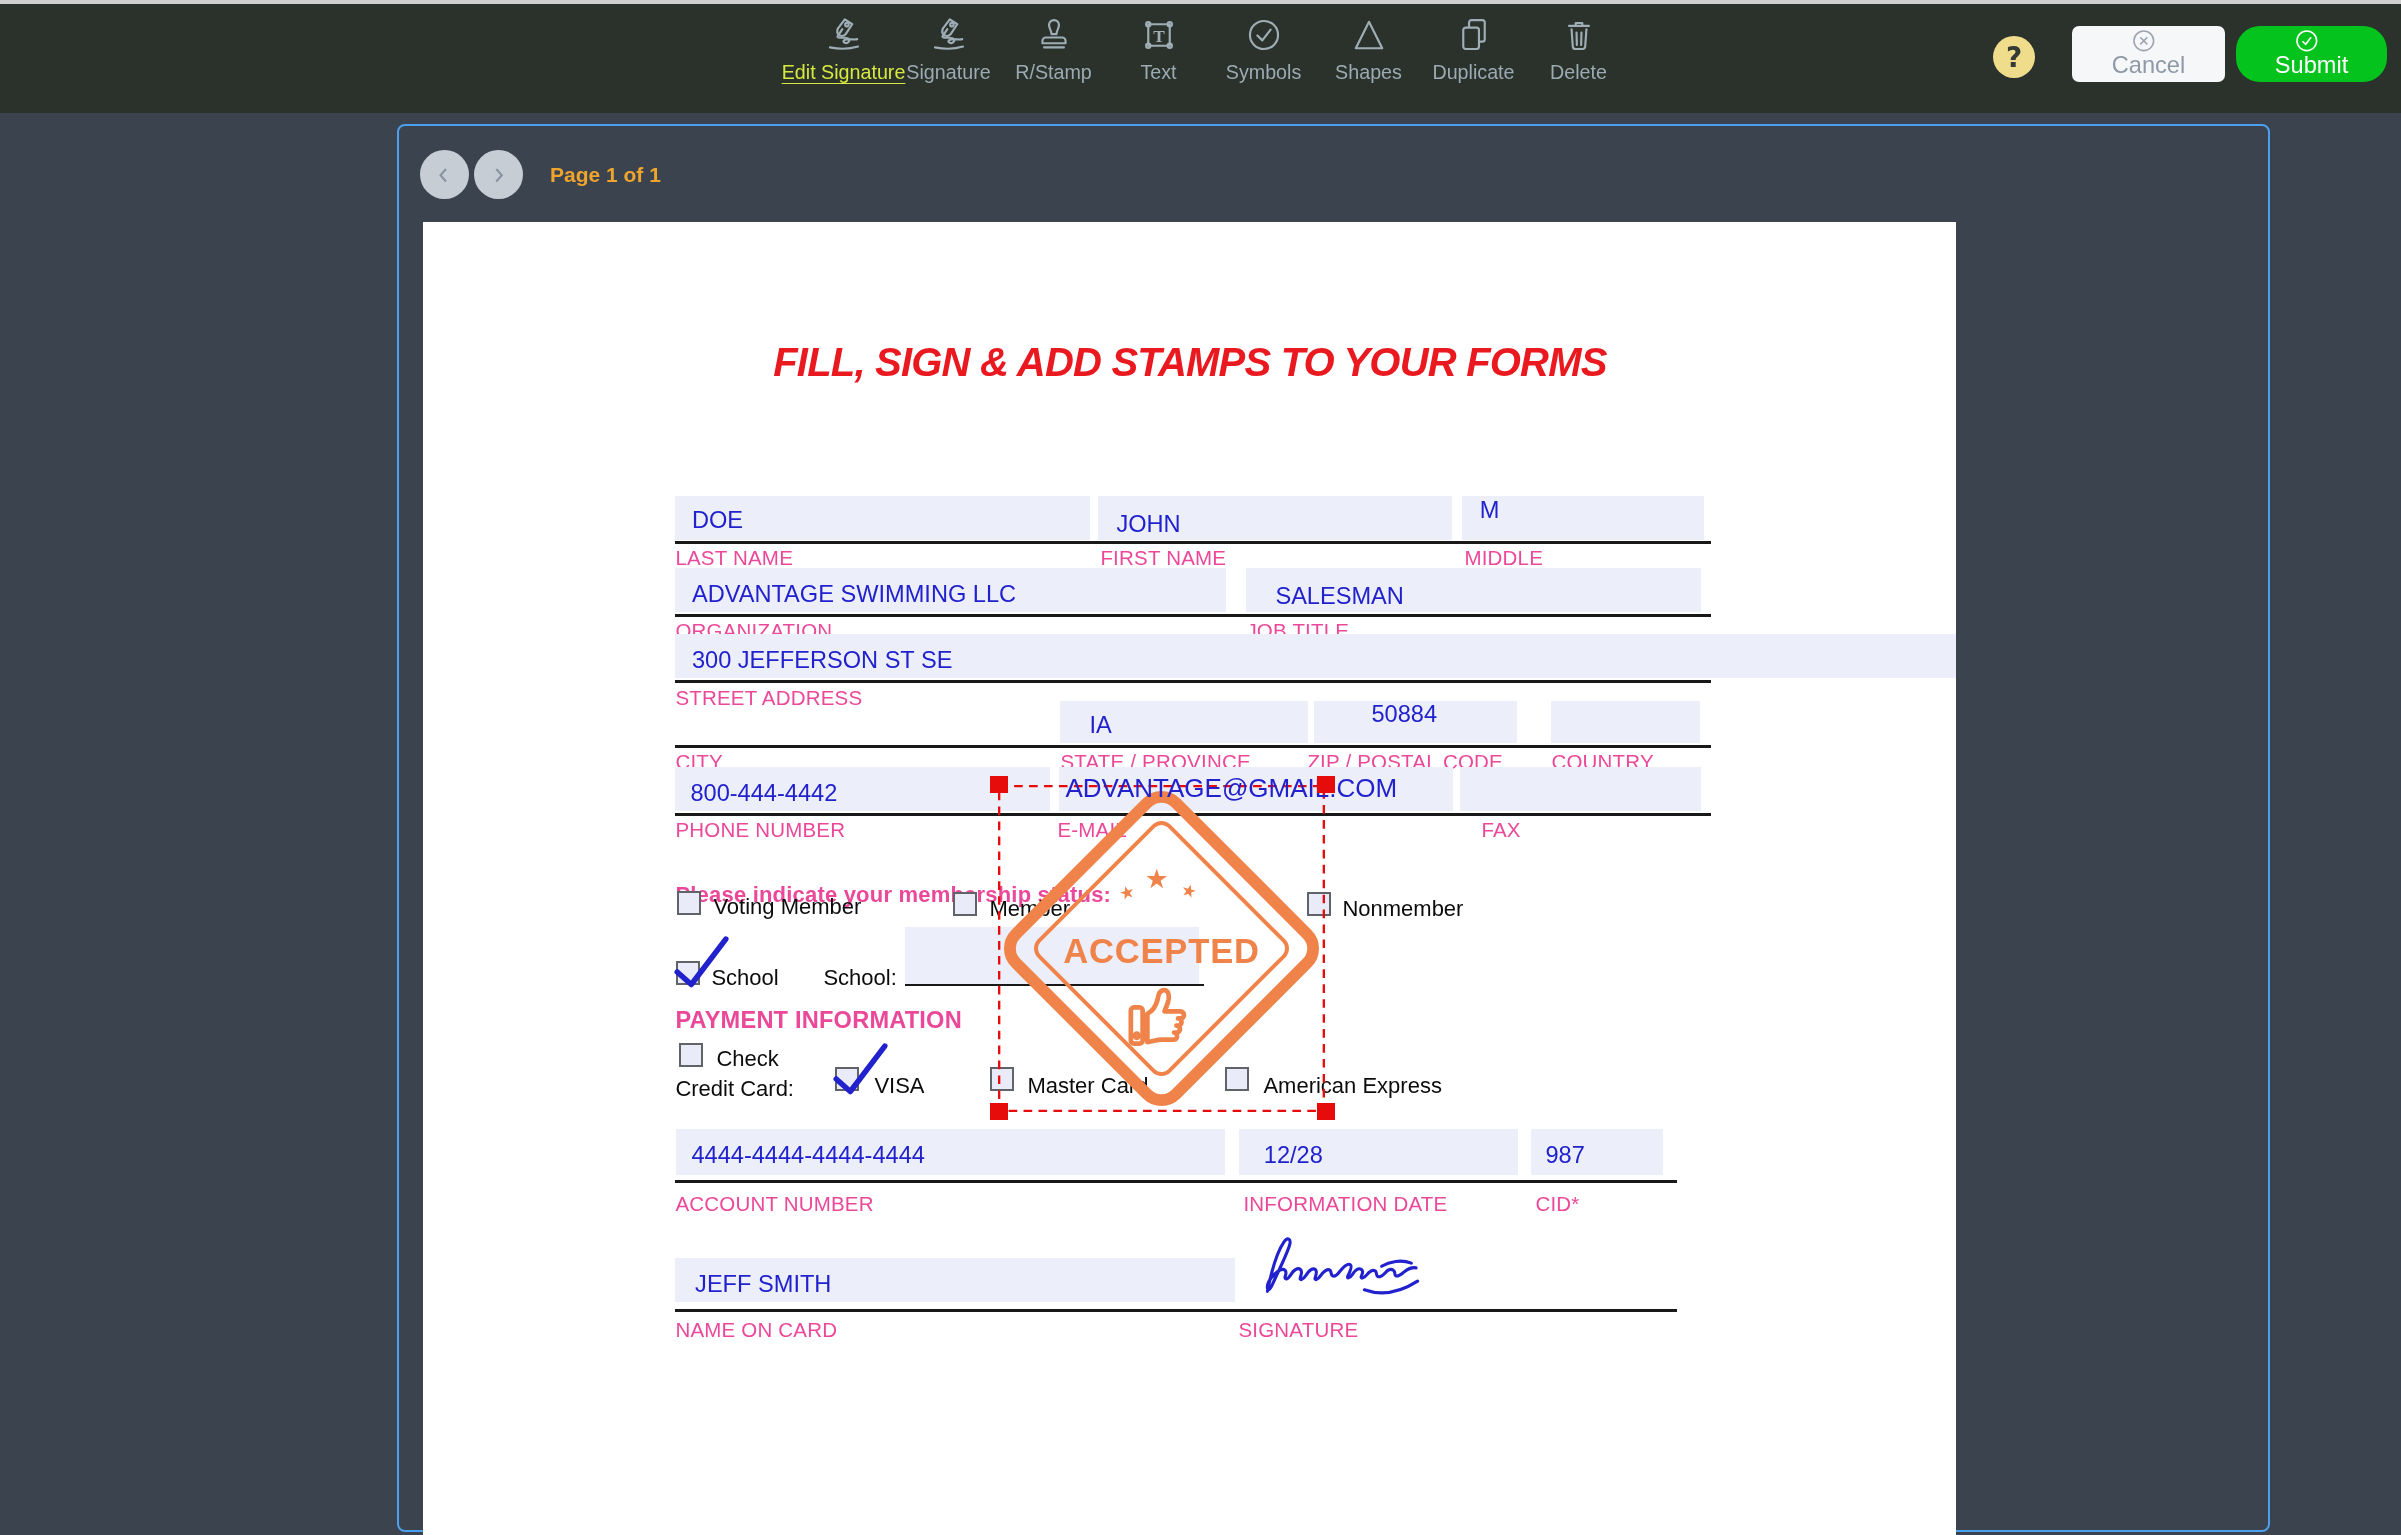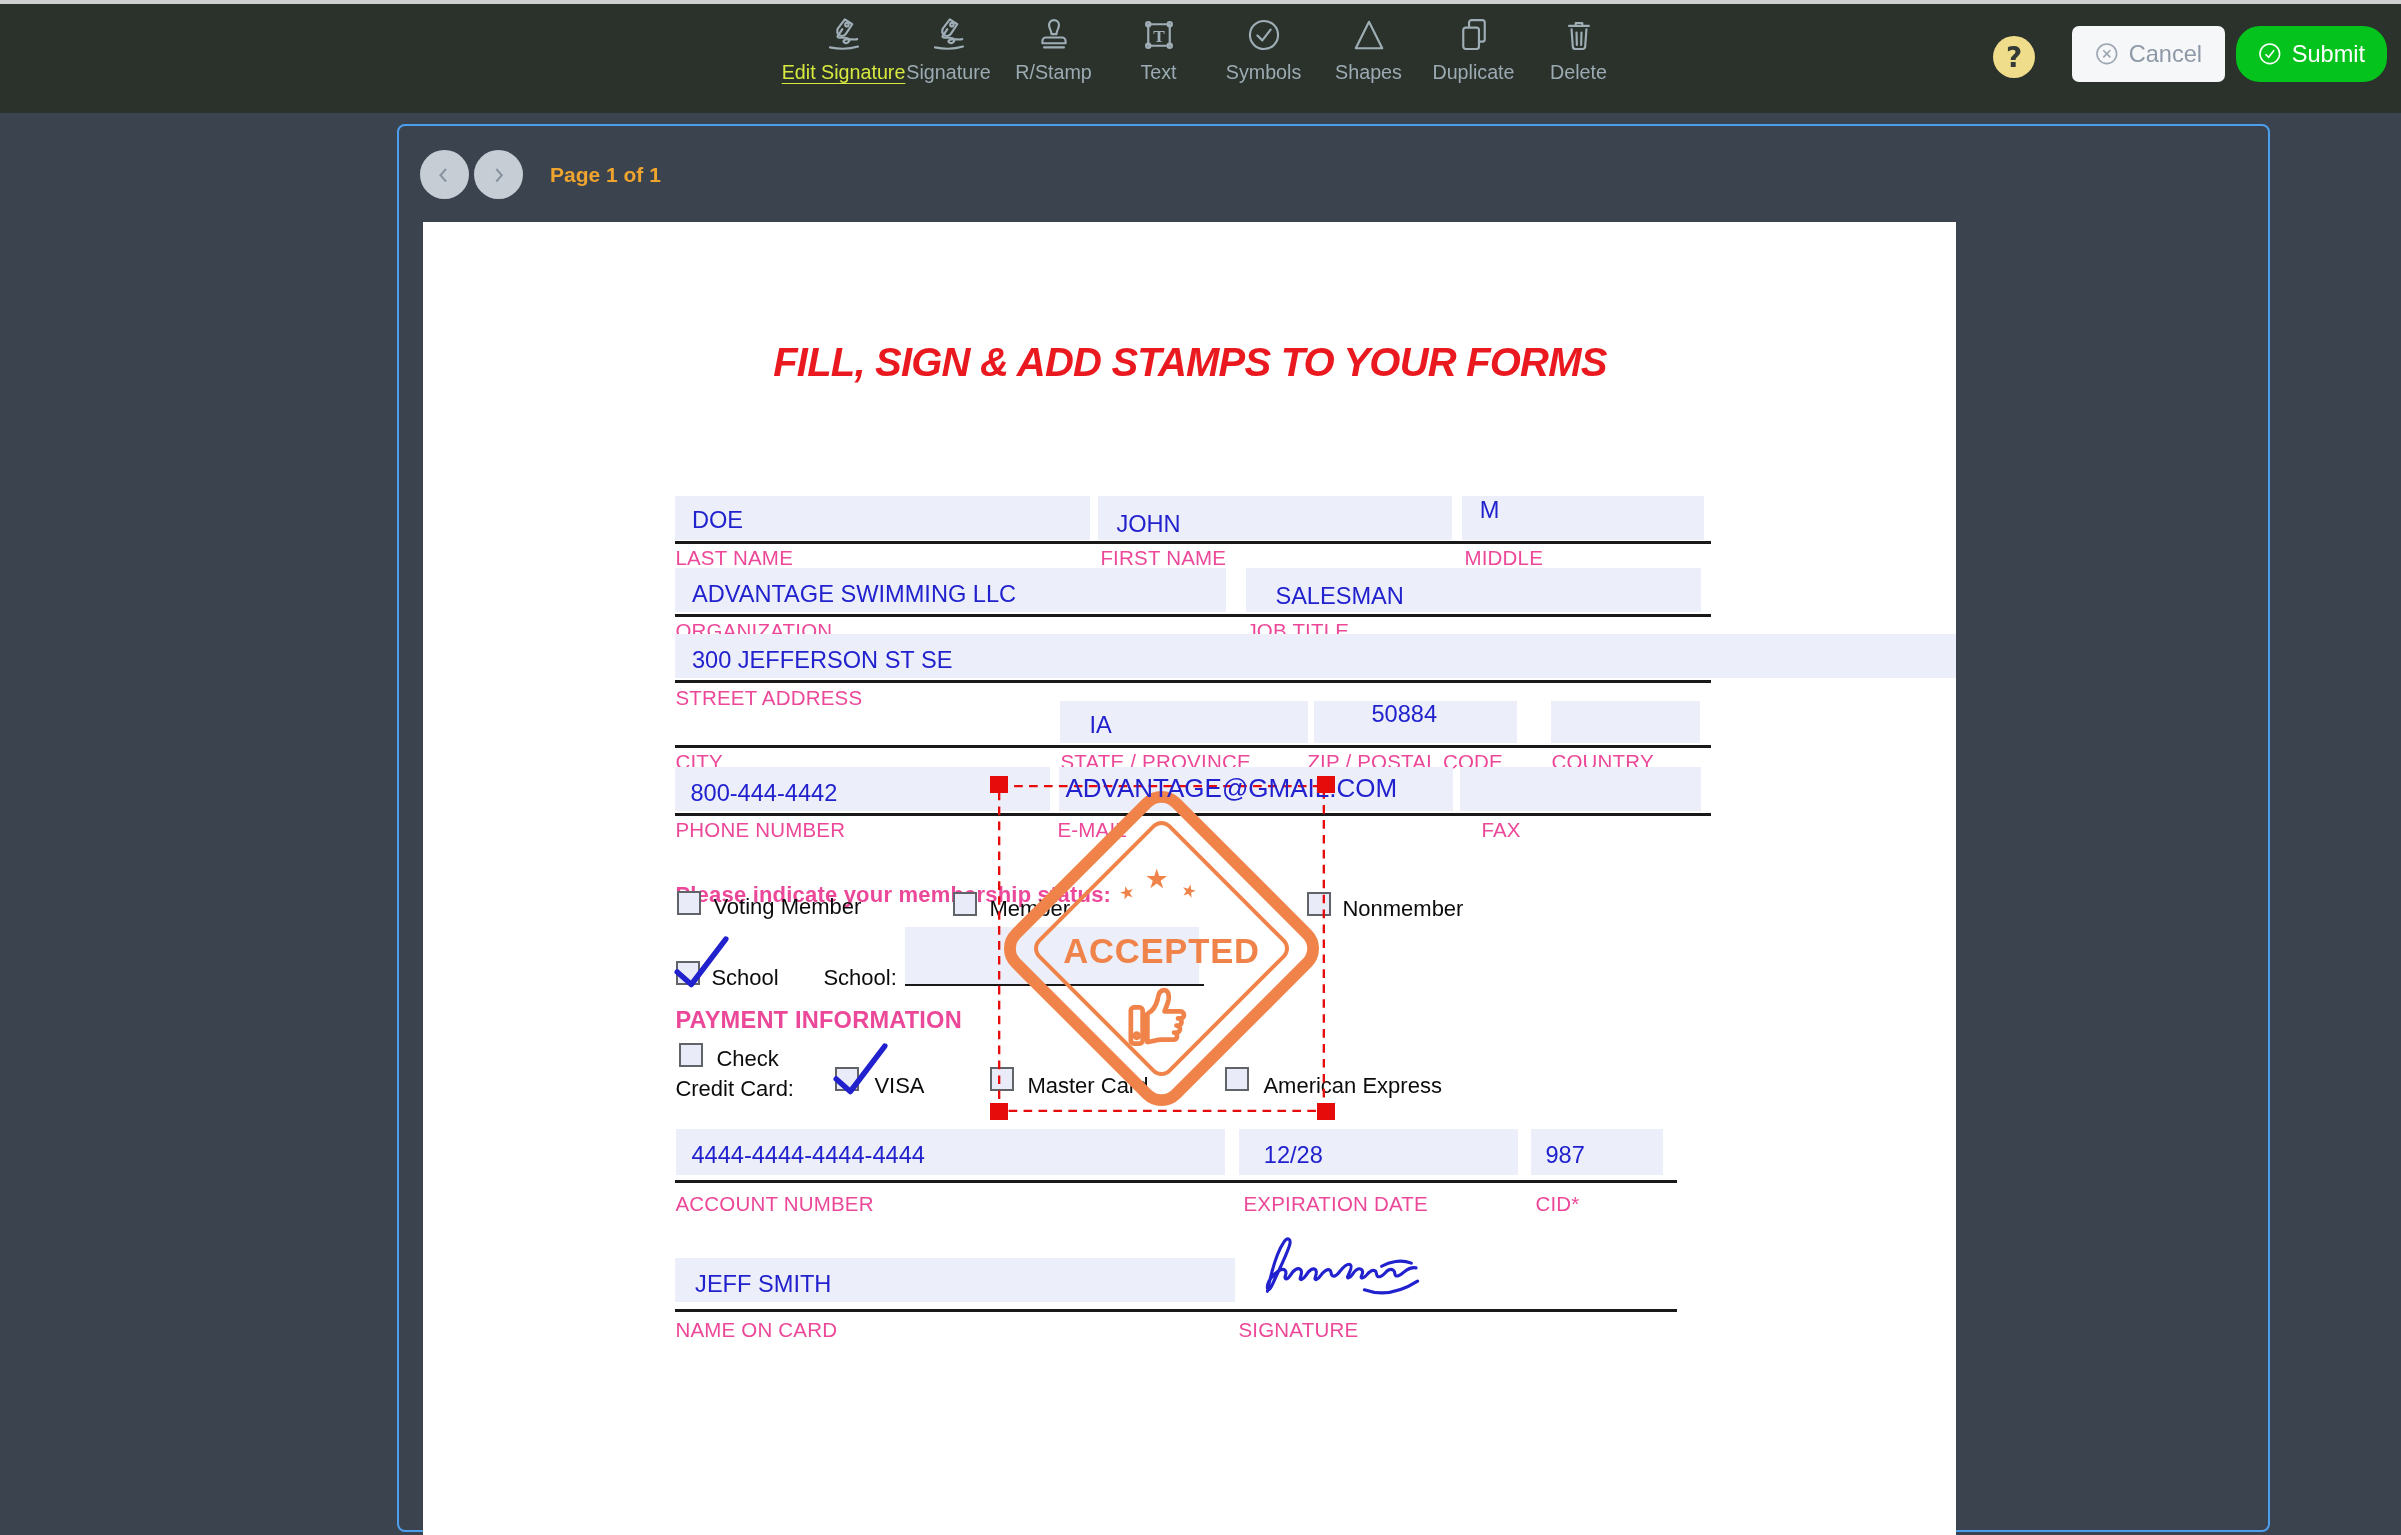--- a/index.html
+++ b/index.html
@@ -14,21 +14,21 @@
         justify-content:flex-start;padding-top:15.7px;box-sizing:border-box;cursor:pointer;}
   .tool svg{width:38px;height:38px;flex:0 0 auto;}
   .tool .tlabel{margin-top:7px;font-size:19.7px;color:#9CABB3;white-space:nowrap;}
   .tool.active .tlabel{color:#D7E93F;text-decoration:underline;text-underline-offset:3.9px;}
   .tbicon{stroke:#9FAEB6;fill:none;stroke-width:2.6;stroke-linecap:round;stroke-linejoin:round;}
 
   .helpbtn{position:absolute;left:1993px;top:36px;width:42px;height:42px;border-radius:50%;
            background:#F0DD8B;display:flex;align-items:center;justify-content:center;
            font-family:"DejaVu Sans",sans-serif;font-weight:bold;font-size:28px;color:#343B36;cursor:pointer;}
   .btn{position:absolute;top:26px;height:56px;border-radius:7px;display:flex;align-items:center;
-       justify-content:center;font-size:23.6px;cursor:pointer;box-sizing:border-box;}
+       justify-content:center;font-size:23.6px;cursor:pointer;box-sizing:border-box;flex-direction:column;}
   .btn svg{margin-right:10.2px;}
   .cancel{left:2072px;width:153px;background:#F6F7F8;color:#8E99A8;}
   .submit{left:2236px;width:151px;background:#05C31D;color:#FFFFFF;border-radius:24px;}
 
   
   .panel{position:absolute;left:397px;top:124px;width:1873px;height:1408px;
          border:2.4px solid #4C9FEE;border-radius:7.9px;box-sizing:border-box;}
   .navbtn{position:absolute;top:24.4px;width:49px;height:49px;border-radius:50%;background:#C7CDD5;
           display:flex;align-items:center;justify-content:center;cursor:pointer;}
   .pager{position:absolute;left:151px;top:24.4px;height:49px;display:flex;align-items:center;
@@ -273,21 +273,21 @@
       <span class="val">4444-4444-4444-4444</span>
       </div>
     <div class="field" style="left:816px;top:907px;width:279px;height:46px;padding:0 0 7px 24.4px;">
       <span class="val">12/28</span>
       </div>
     <div class="field" style="left:1108px;top:907px;width:132px;height:46px;padding:0 0 7px 14px;">
       <span class="val">987</span>
       </div>
     <div class="hline" style="left:252px;top:958px;width:1002px;"></div>
     <div class="lbl" style="left:252px;top:970px;">ACCOUNT NUMBER</div>
-    <div class="lbl" style="left:820px;top:970px;">EXPIRATION DATE</div>
+    <div class="lbl" style="left:820px;top:970px;">INFORMATION DATE</div>
     <div class="lbl" style="left:1112px;top:970px;">CID*</div>
 
     <div class="field" style="left:252px;top:1036px;width:560px;height:44px;padding:0 0 5.5px 19.7px;">
       <span class="val">JEFF SMITH</span>
       </div>
     <svg class="sig" width="197" height="61" viewBox="0 0 250 78">
       <path d="M6,72C10,52 18,22 27,9C32,2 37,5 34,14C29,29 19,48 13,62C10,69 7,72 6,68C5,60 14,49 22,45C28,42 31,46 29,52C27,57 31,58 35,52C39,45 45,41 48,44C51,46 49,52 48,55C47,58 51,58 55,52C59,45 64,42 67,44C70,46 68,52 67,55C66,58 70,58 74,52C78,46 83,43 86,45C88,47 87,51 89,52C92,54 96,50 99,46C104,40 109,36 112,38C115,40 111,48 109,52C107,56 111,56 115,50C119,44 123,42 126,44C129,46 127,51 126,53C125,56 129,56 133,51C137,46 141,44 144,46C146,48 145,52 147,53C150,55 154,51 157,48C160,44 164,43 167,45C170,47 168,51 170,52C173,54 177,50 181,47C186,43 191,41 196,42" fill="none" stroke="#2121CE" stroke-width="4" stroke-linecap="round"></path>
       <path d="M152,40C162,34 177,31 190,36" fill="none" stroke="#2121CE" stroke-width="4" stroke-linecap="round"></path>
       <path d="M130,70C152,78 176,73 198,59" fill="none" stroke="#2121CE" stroke-width="4" stroke-linecap="round"></path>
     </svg>

